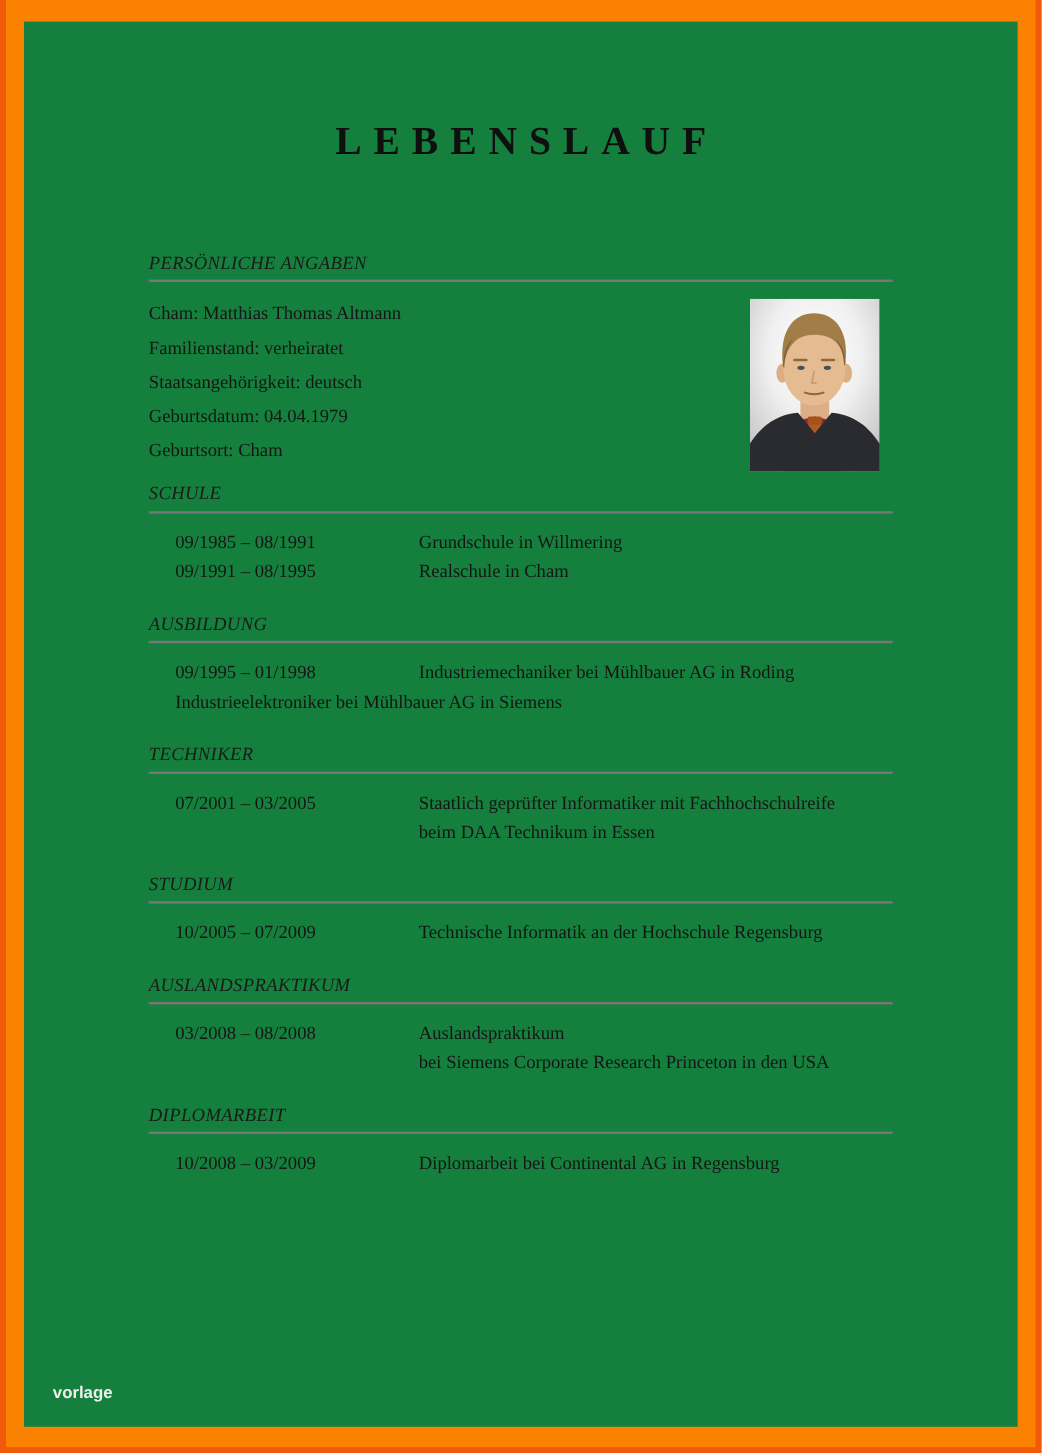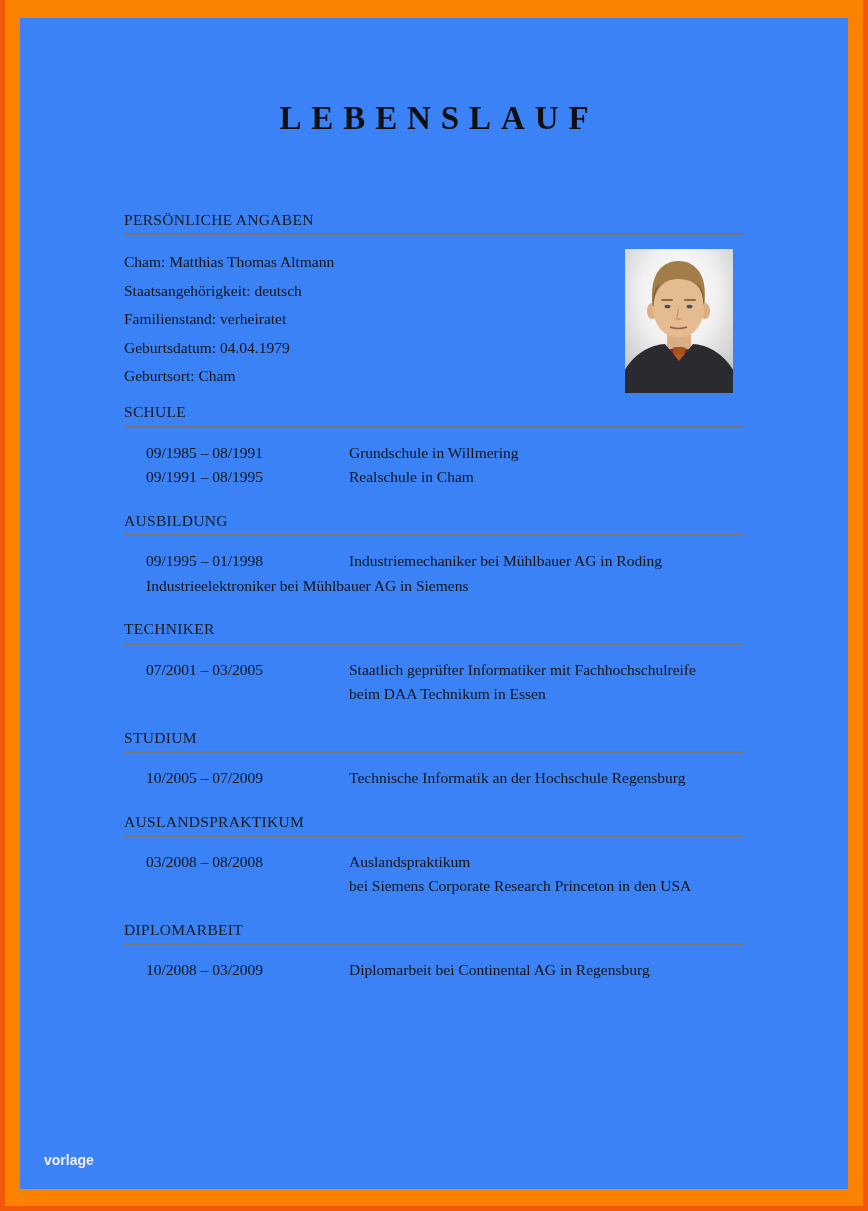--- a/index.html
+++ b/index.html
@@ -14,21 +14,21 @@
     overflow: hidden;
   }
   .frame {
     position: absolute;
     inset: 0 5px 5px 5px;
     background: #fa8200; 
   }
   .paper {
     position: absolute;
     left: 15px; top: 18px; right: 15px; bottom: 17px;
-    background: #3b82f6;
+    background: #15803d;
   }
   .content {
     margin: 0 104px;
   }
   .title {
     margin-top: 82px;
     text-align: center;
     font-size: 33px;
     font-weight: bold;
     letter-spacing: 0.30em;
@@ -36,20 +36,21 @@
     line-height: 1.15;
     color: #0f0f0f;
   }
   .section-heading {
     font-size: 15.5px;
     line-height: 19.4px;
     padding-bottom: 4px;
     border-bottom: 2px solid #777;
     letter-spacing: 0.02em;
     color: #1a1a1a;
+    font-style: italic;
   }
   .heading-personal { margin-top: 72px; }
   .personal {
     position: relative;
     margin-top: 13px;
   }
   .personal-lines div {
     font-size: 15.5px;
     line-height: 28.4px;
   }
@@ -92,22 +93,22 @@
 
       <h1 class="title">LEBENSLAUF</h1>
 
       <div class="content">
 
         <div class="section-heading heading-personal">PERSÖNLICHE ANGABEN</div>
 
         <div class="personal">
           <div class="personal-lines">
             <div>Cham: Matthias Thomas Altmann</div>
+            <div>Familienstand: verheiratet</div>
             <div>Staatsangehörigkeit: deutsch</div>
-            <div>Familienstand: verheiratet</div>
             <div>Geburtsdatum: 04.04.1979</div>
             <div>Geburtsort: Cham</div>
           </div>
 
           <svg class="photo" viewBox="0 0 108 144" xmlns="http://www.w3.org/2000/svg" preserveAspectRatio="none">
             <defs>
               <radialGradient id="bgGrad" cx="50%" cy="32%" r="80%">
                 <stop offset="0%" stop-color="#ffffff"></stop>
                 <stop offset="45%" stop-color="#f0f0f0"></stop>
                 <stop offset="82%" stop-color="#cdcdcd"></stop>

